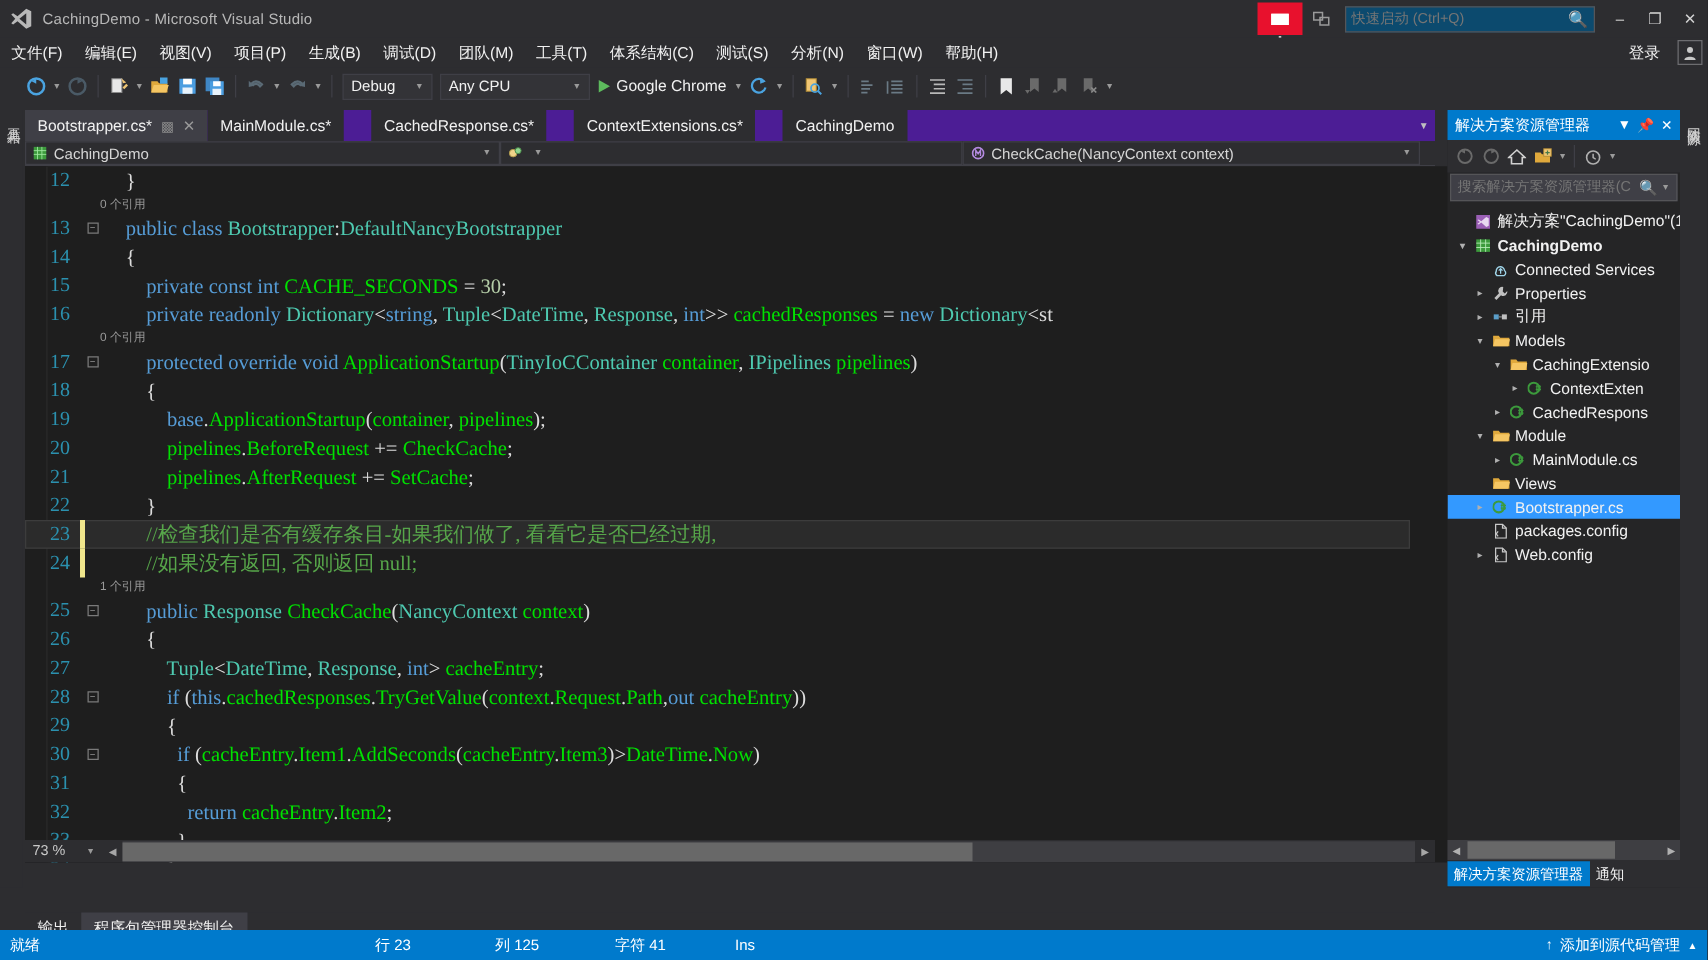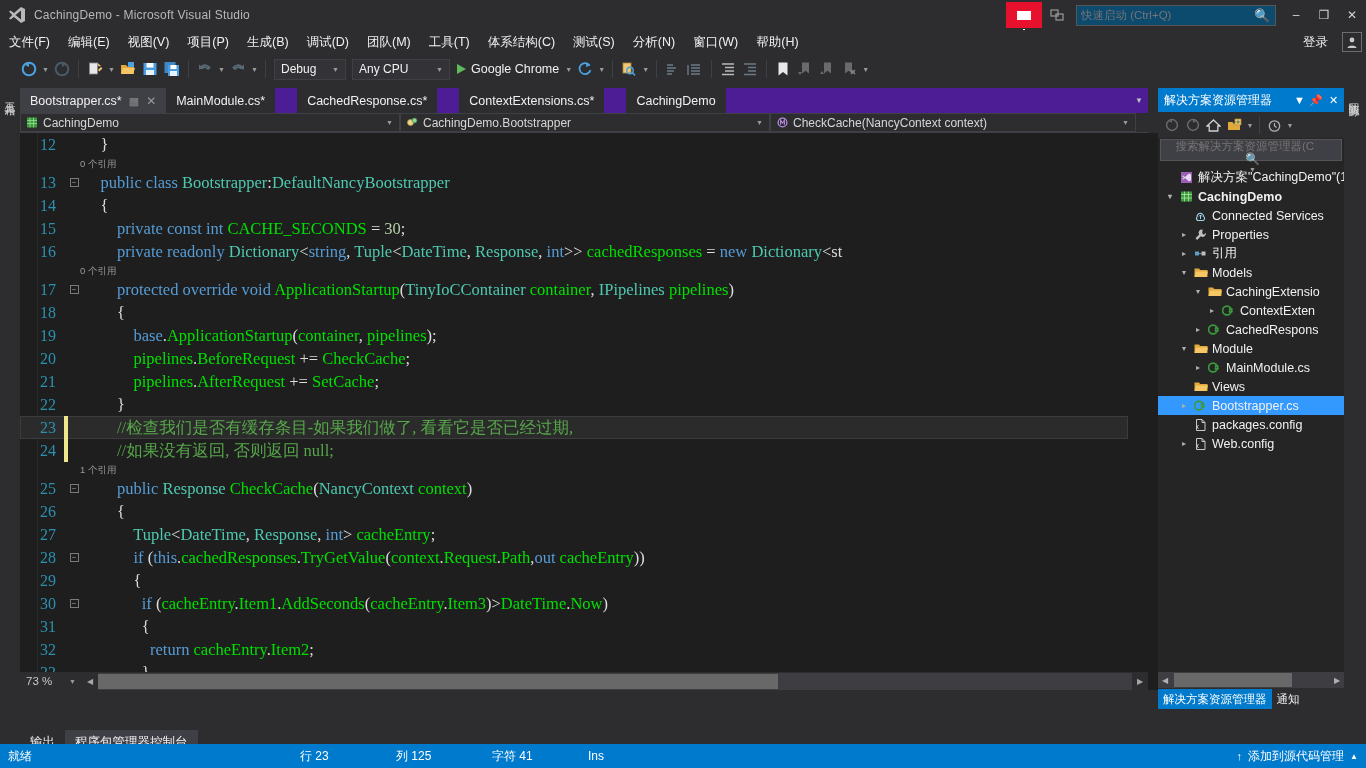--- a/index.html
+++ b/index.html
@@ -274,21 +274,21 @@
   .se-toolbar {
     height: 26px; background: #2d2d30; display: flex; align-items: center; padding: 0 3px;
   }
   .se-tbtn {
     width: 21px; height: 21px; display: flex; align-items: center; justify-content: center;
     color: #9a9a9a; flex: none;
   }
   .se-tcaret { width: 10px; color: #9a9a9a; font-size: 7px; text-align: center; flex: none; }
   .se-search {
     height: 22px; margin: 1px 2px 0 2px; background: #3f3f46; border: 1px solid #555558;
-    display: flex; align-items: center; padding: 0 2px 0 5px; flex-direction: column;
+    display: flex; align-items: center; padding: 0 2px 0 5px;
   }
   .se-search input {
     flex: 1; background: transparent; border: 0; outline: none; color: #9a9a9a;
     font-size: 11.5px; font-family: "Liberation Sans", sans-serif; min-width: 0;
   }
   .se-tree { position: absolute; left: 0; top: 80px; right: 0; bottom: 44px; overflow: hidden; }
   .tnode {
     height: 19px; display: flex; align-items: center; font-size: 12.5px;
     color: #f1f1f1; white-space: nowrap;
   }
@@ -447,21 +447,21 @@
         <path d="M14 3.5 L9.5 7.5 L14 8.5 Z" fill="#5a6a75"></path>
       </svg>
     </div>
     <div class="tb-caret">▼</div>
     <div class="tb-sep"></div>
 
     <div class="tb-combo" style="width:72px">
       <span class="cv">Debug</span>
       <span class="cc">▼</span>
     </div>
-    <div class="tb-combo" style="width:98px">
+    <div class="tb-combo" style="width:120px">
       <span class="cv">Any CPU</span>
       <span class="cc">▼</span>
     </div>
     <div class="run-btn">
       <span class="run-tri"></span>
       <span class="run-label">Google Chrome</span>
     </div>
     <div class="tb-caret">▼</div>
     <div class="tb-btn">
       <svg width="16" height="16" viewBox="0 0 16 16">
@@ -569,21 +569,20 @@
       <span class="nv">CachingDemo</span>
       <span class="nc">▼</span>
     </div>
     <div class="nav-combo" style="width:370px">
       <span class="nav-ico">
         <svg width="13" height="13" viewBox="0 0 13 13">
           <circle cx="4.5" cy="6.5" r="3" fill="#f0d48a" stroke="#b09a4a" stroke-width=".8"></circle>
           <circle cx="8.5" cy="4.5" r="2.4" fill="#8fd48f" stroke="#4a8a4a" stroke-width=".8"></circle>
         </svg>
       </span>
-      <span class="nv">CachingDemo.Bootstrapper</span>
       <span class="nc">▼</span>
     </div>
     <div class="nav-combo" style="width:366px">
       <span class="nav-ico">
         <svg width="13" height="13" viewBox="0 0 13 13">
           <circle cx="6.5" cy="6.5" r="4.4" fill="none" stroke="#b48ae0" stroke-width="1.3"></circle>
           <path d="M4.6 8.8 L4.6 4.2 L6.5 7 L8.4 4.2 L8.4 8.8" fill="none" stroke="#b48ae0" stroke-width="1.1"></path>
         </svg>
       </span>
       <span class="nv">CheckCache(NancyContext context)</span>

